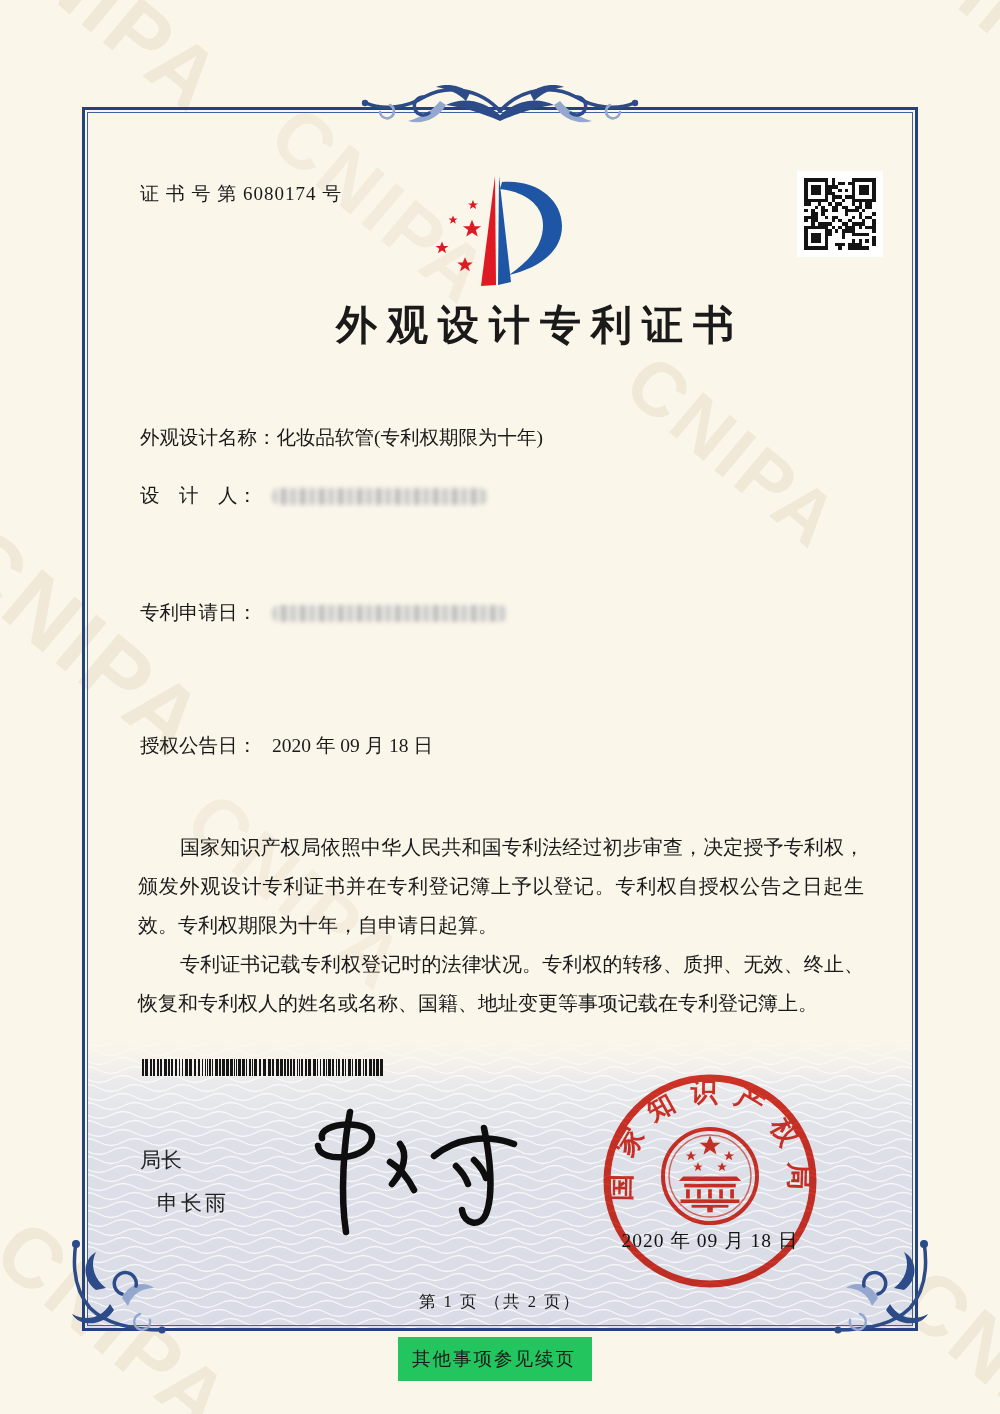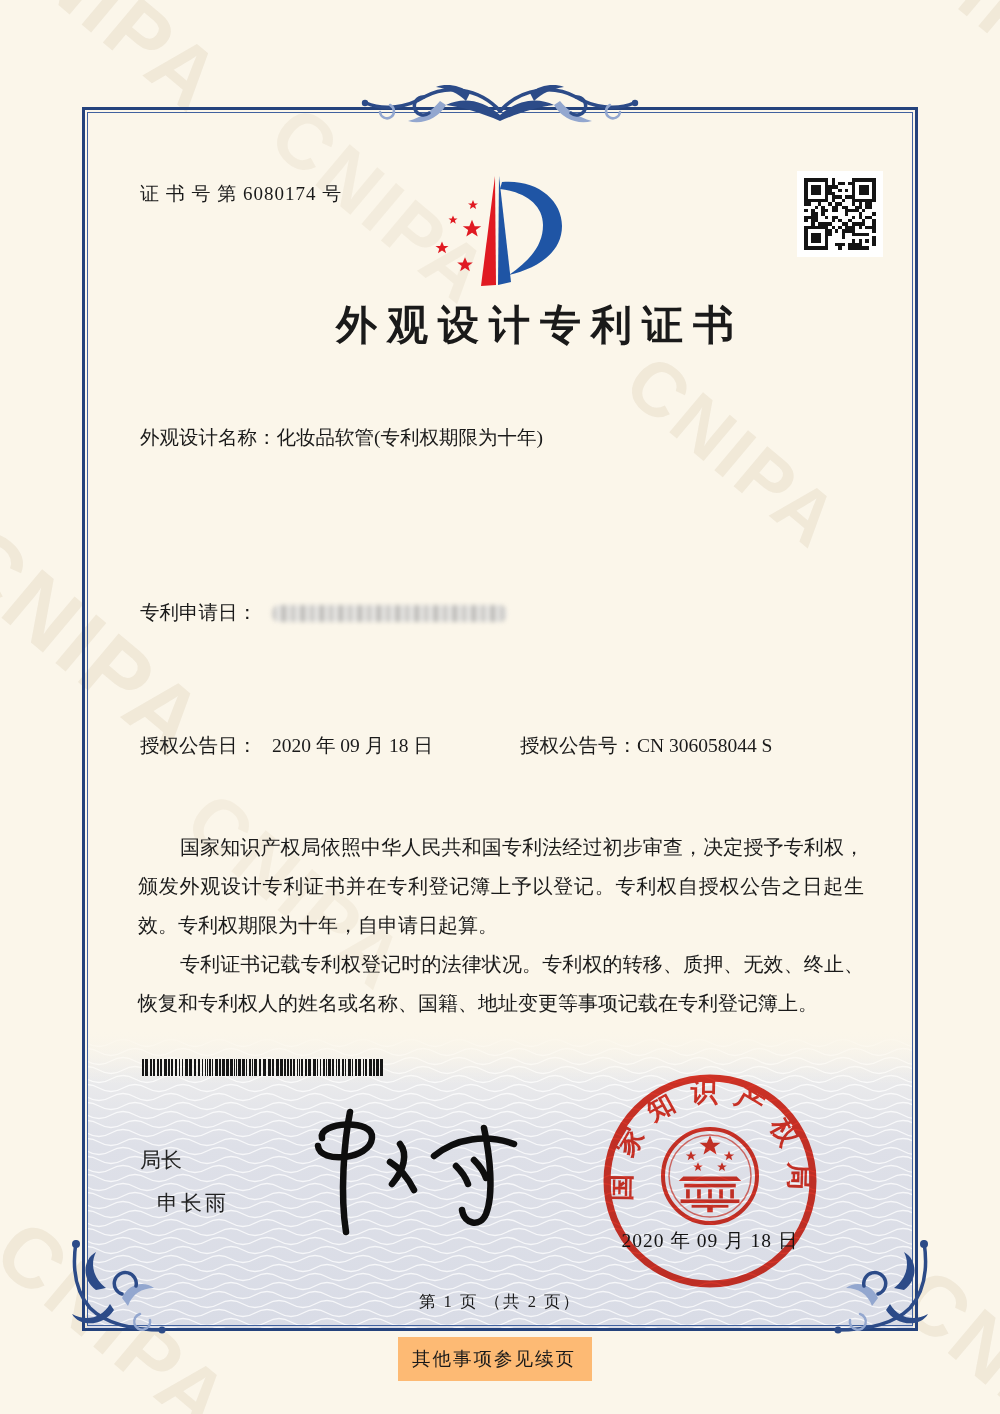--- a/index.html
+++ b/index.html
@@ -58,21 +58,21 @@
   #officer-name{position:absolute;left:157px;top:1189px;font-size:21px;font-family:"Liberation Sans","DejaVu Sans",sans-serif;z-index:5;color:#222;letter-spacing:3px;}
   #signature{position:absolute;left:288px;top:1098px;z-index:6;}
   #signature path{fill:none;stroke:#0e0e0e;stroke-width:6.5;stroke-linecap:round;stroke-linejoin:round;}
 
   #seal{position:absolute;left:595px;top:1066px;width:230px;height:230px;z-index:7;mix-blend-mode:multiply;opacity:.95;}
   #seal text{fill:#dc2a1c;font-size:27px;font-weight:bold;letter-spacing:15px;}
   #seal-date{position:absolute;left:595px;top:1227px;width:230px;text-align:center;font-size:19.5px;color:#141414;
       letter-spacing:1px;z-index:8;white-space:nowrap;}
 
   #page-info{position:absolute;left:0;top:1291px;width:100%;text-align:center;font-size:16.5px;letter-spacing:2px;z-index:5;}
-  #note-box{position:absolute;left:398px;top:1337px;background:#fdba74;padding:9px 16px 10px 14px;z-index:5;}
+  #note-box{position:absolute;left:398px;top:1337px;background:#22c55e;padding:9px 16px 10px 14px;z-index:5;}
   #note-box span{font-size:18.5px;letter-spacing:2px;}
 </style>
 </head>
 <body>
 
 <svg width="0" height="0" style="position:absolute">
   <defs>
     <polygon id="star" points="0,-10 2.9,-3.1 10,-3.1 4.2,1.2 6.2,8.1 0,4 -6.2,8.1 -4.2,1.2 -10,-3.1 -2.9,-3.1"></polygon>
   </defs>
 </svg>
@@ -628,26 +628,28 @@
       <polygon points="74,8 73,117 86,114"></polygon>
       <path d="M77,14 C112,11 137,32 137,58 C137,86 110,101 84,107 C104,93 118,78 118,57 C118,37 100,24 75,21 Z"></path>
     </g>
   </svg>
 
   <div id="title">外观设计专利证书</div>
 
   <div class="row" style="top:424px;">
     <span class="lab">外观设计名称：</span><span>化妆品软管(专利权期限为十年)</span>
   </div>
+  <div class="row" style="top:482px;">
+    <span class="lab">设　计　人：</span><span class="redact" style="width:215px;"></span>
+  </div>
   <div class="row" style="top:599px;">
     <span class="lab">专利申请日：</span><span class="redact" style="width:235px;"></span>
   </div>
   <div class="row" id="f-grant" style="top:732px;">
     <span><span class="lab">授权公告日：</span><span>2020 年 09 月 18 日</span></span>
-    <span class="g2"><span>授权公告号：</span><span>CN 306058044 S</span></span>
   </div>
 
   <div id="body-text">
     <p>国家知识产权局依照中华人民共和国专利法经过初步审查，决定授予专利权，颁发外观设计专利证书并在专利登记簿上予以登记。专利权自授权公告之日起生效。专利权期限为十年，自申请日起算。</p>
     <p>专利证书记载专利权登记时的法律状况。专利权的转移、质押、无效、终止、恢复和专利权人的姓名或名称、国籍、地址变更等事项记载在专利登记簿上。</p>
   </div>
 
   <div id="barcode">
       <div style="width: 2px; margin-right: 1px;"></div>
       <div style="width: 3px; margin-right: 2px;"></div>

